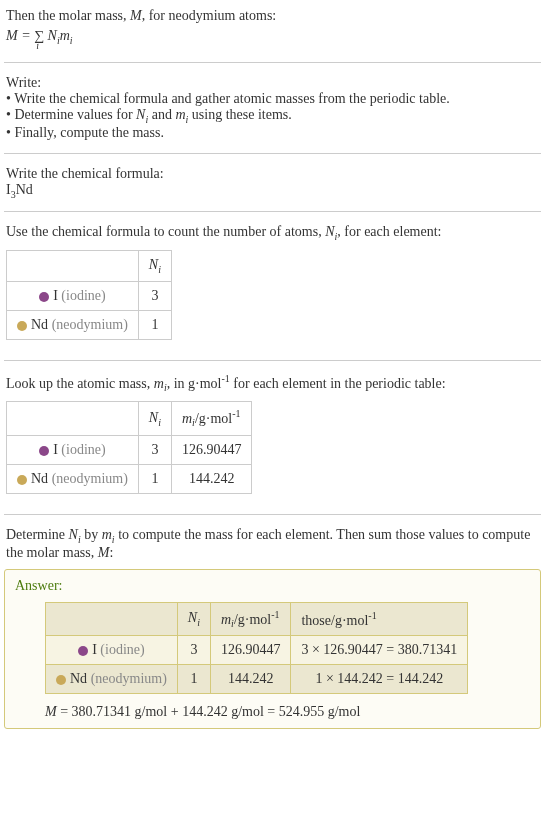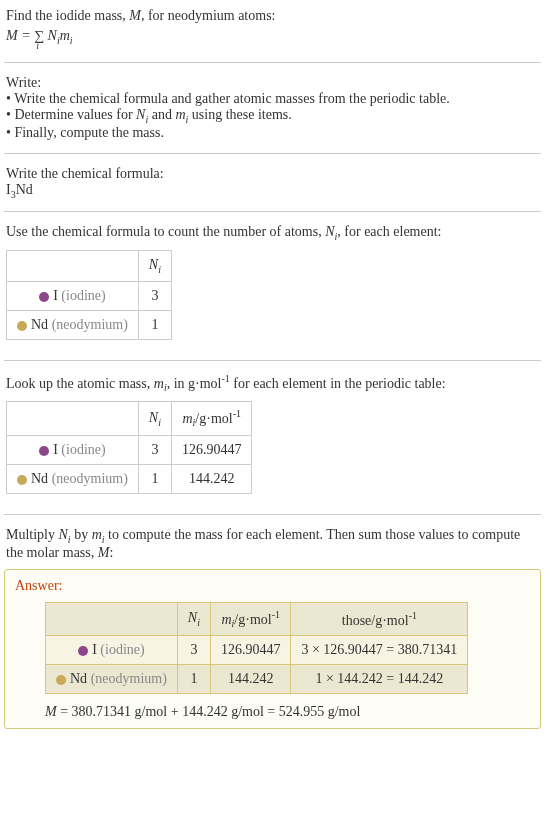--- a/index.html
+++ b/index.html
@@ -39,21 +39,21 @@
       border-collapse: collapse;
       margin: 8px 0;
     }
     table td, table th {
       border: 1px solid #ccc;
       padding: 6px 10px;
       text-align: center;
       font-weight: normal;
     }
     table th {
-      text-align: center;
+      text-align: left;
     }
     table td.num {
       text-align: center;
     }
     .dot {
       display: inline-block;
       width: 10px;
       height: 10px;
       border-radius: 50%;
       margin-right: 4px;
@@ -69,21 +69,21 @@
       color: #888;
     }
     .answer-box {
       border: 1px solid #d4c97a;
       border-radius: 3px;
       background: #fdfcf5;
       padding: 8px 10px;
       margin: 4px 0;
     }
     .answer-box .answer-label {
-      color: #c2410c;
+      color: #4d7c0f;
     }
     .answer-box table {
       margin-left: 30px;
     }
     .answer-box table td, .answer-box table th {
       border: 1px solid #d4c97a;
       background: #f7f4e3;
     }
     .answer-box table tr:nth-child(odd) td, .answer-box table tr:nth-child(odd) th {
       background: #ebe7d0;
@@ -94,21 +94,21 @@
     }
     .italic {
       font-style: italic;
     }
   </style>
 </head>
 <body>
 
 <div class="section">
   <div>
-    <span>Find the iodide mass, </span><span class="italic">M</span><span>, for neodymium atoms:</span>
+    <span>Then the molar mass, </span><span class="italic">M</span><span>, for neodymium atoms:</span>
   </div>
   <div class="formula">
     <span>M</span><span> = </span><span style="display:inline-block;position:relative;"><span>∑</span><span class="sub" style="position:absolute;left:2px;top:12px;">i</span></span><span> N</span><span class="sub">i</span><span>m</span><span class="sub">i</span>
   </div>
 </div>
 
 <hr class="divider">
 
 <div class="section">
   <div>Write:</div>
@@ -176,21 +176,21 @@
       <td class="num">144.242</td>
     </tr>
   </tbody>
     </table>
 </div>
 
 <hr class="divider">
 
 <div class="section">
   <div>
-    <span>Multiply </span><span class="italic">N</span><span class="sub italic">i</span><span> by </span><span class="italic">m</span><span class="sub italic">i</span><span> to compute the mass for each element. Then sum those values to compute the molar mass, </span><span class="italic">M</span><span>:</span>
+    <span>Determine </span><span class="italic">N</span><span class="sub italic">i</span><span> by </span><span class="italic">m</span><span class="sub italic">i</span><span> to compute the mass for each element. Then sum those values to compute the molar mass, </span><span class="italic">M</span><span>:</span>
   </div>
 </div>
 
 <div class="answer-box">
   <div class="answer-label">Answer:</div>
   <table>
     <tbody>
         <tr>
       <th></th>
       <th><span class="italic">N</span><span class="sub italic">i</span></th>

